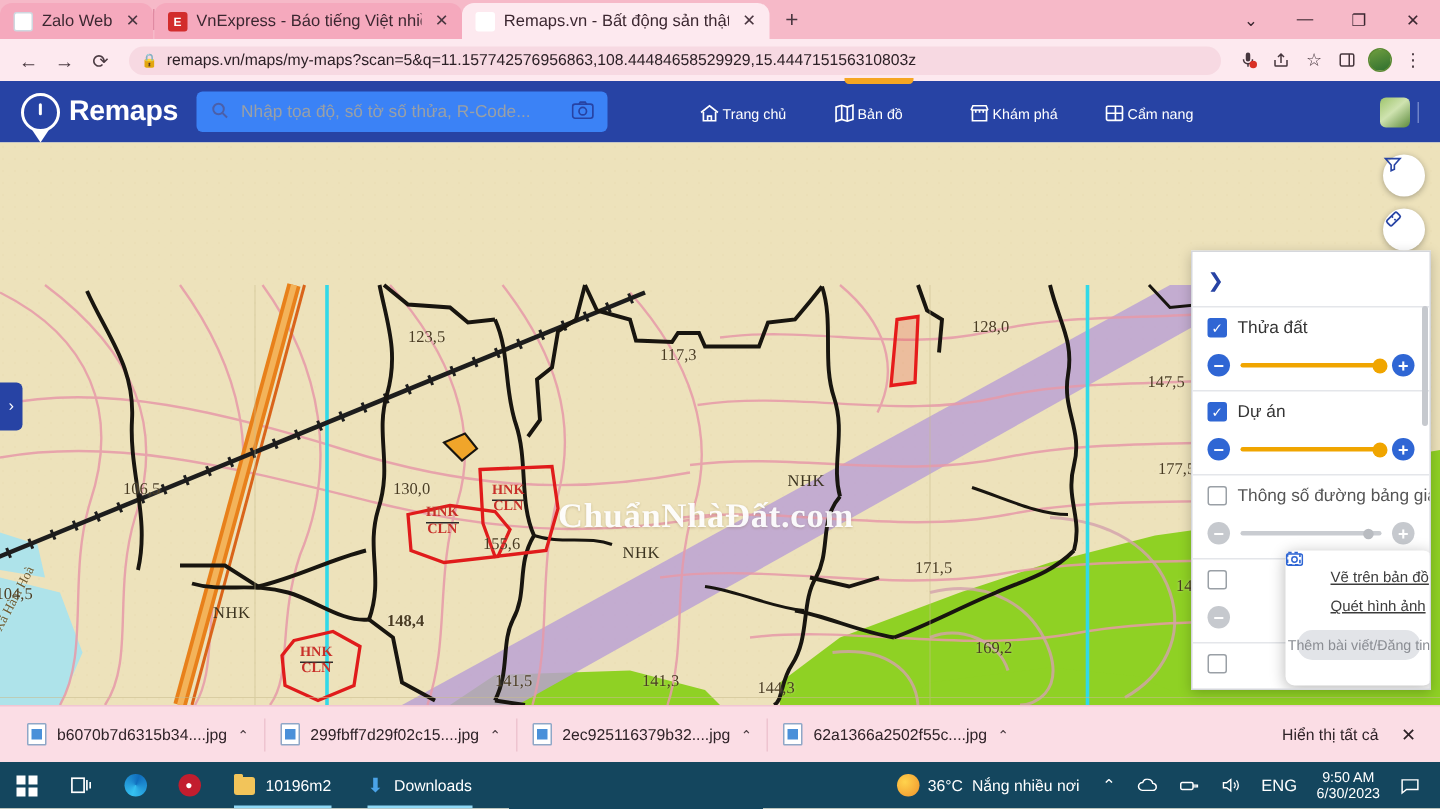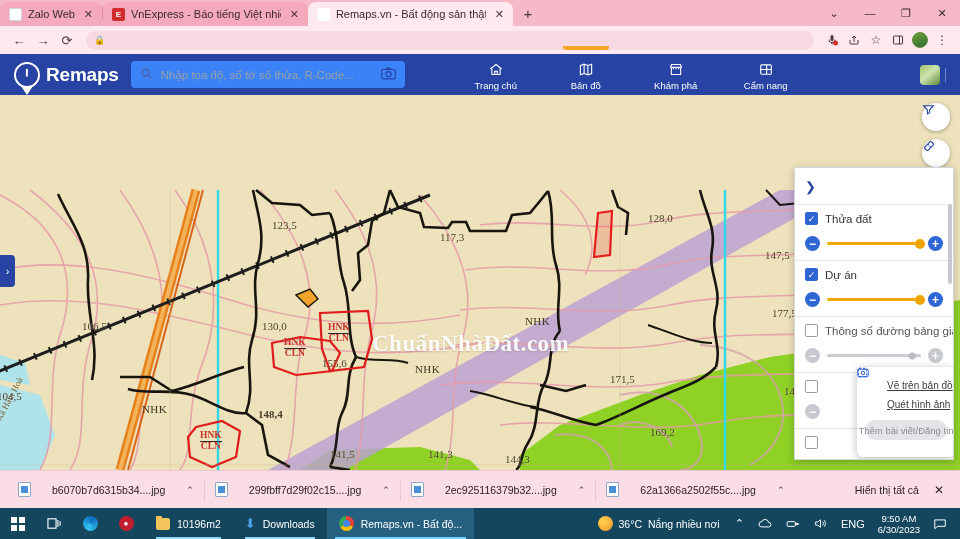--- a/index.html
+++ b/index.html
@@ -112,21 +112,21 @@
   .searchbar .s-ico { color:#4b5fa8; font-size:12px; flex:0 0 auto; }
   .searchbar input {
     flex:1; border:none; outline:none; font-size:11.5px; color:#333;
     font-family:"Liberation Sans", sans-serif; background:transparent; min-width:0;
   }
   .searchbar input::placeholder { color:#9aa0a6; }
   .cam-ico { color:#3a4a8f; font-size:13px; flex:0 0 auto; }
 
   .nav-items { margin-left:60px; display:flex; align-items:center; gap:28px; }
   .nav-item {
-    display:flex; flex-direction:column; align-items:center; gap:1px;
+    display:flex; flex-direction:row; align-items:center; gap:1px;
     color:#fff; position:relative; padding-top:3px; width:62px;
   }
   .nav-item .ni-ico { font-size:15px; line-height:15px; height:17px; }
   .nav-item .ni-lbl { font-size:9.5px; white-space:nowrap; }
   .nav-item.active:before {
     content:""; position:absolute; top:-13px; left:50%; transform:translateX(-50%);
     width:46px; height:4px; background:#f5a623; border-radius:0 0 3px 3px;
   }
   .header-avatar {
     margin-left:auto; display:flex; align-items:center; gap:5px;
@@ -227,21 +227,21 @@
     position:absolute; right:1px; top:36px; width:4px; height:80px;
     background:#c6c9ce; border-radius:2px;
   }
 
   
   .dlbar {
     position:absolute; left:0; top:470px; width:960px; height:38px;
     background:#fbdde5; display:flex; align-items:center; padding:0 8px;
     border-top:1px solid #f1c6d3;
   }
-  .dl-item { display:flex; align-items:center; gap:21px; padding:0 10px; height:38px; }
+  .dl-item { display:flex; align-items:center; gap:7px; padding:0 10px; height:38px; }
   .dl-fico {
     width:13px;height:15px;background:#fff;border:1px solid #8fa7c7;
     border-radius:1px; position:relative; flex:0 0 13px;
   }
   .dl-fico:after{
     content:""; position:absolute; left:2px; top:3px; right:2px; bottom:3px;
     background:#4a90d9;
   }
   .dl-name { font-size:10.5px; color:#2e2227; white-space:nowrap; }
   .dl-caret { font-size:9px; color:#4a3b41; }
@@ -343,20 +343,21 @@
       <div class="win-btn close-btn">✕</div>
     </div>
   </div>
 
   <div class="chrome-toolbar">
     <div class="nav-ico">←</div>
     <div class="nav-ico">→</div>
     <div class="nav-ico">⟳</div>
     <div class="omnibox">
       <span class="lock">🔒</span>
+      <span class="url">remaps.vn/maps/my-maps?scan=5&amp;q=11.157742576956863,108.44484658529929,15.444715156310803z</span>
     </div>
     <div class="tool-ico">
       <svg width="12" height="12" viewBox="0 0 24 24">
           <path fill="#46363d" d="M12 14a3 3 0 0 0 3-3V5a3 3 0 0 0-6 0v6a3 3 0 0 0 3 3zm5-3a5 5 0 0 1-10 0H5a7 7 0 0 0 6 6.9V21h2v-3.1A7 7 0 0 0 19 11z"></path>
           <circle cx="19" cy="18" r="5" fill="#d93025"></circle>
         </svg>
     </div>
     <div class="tool-ico">
       <svg width="12" height="12" viewBox="0 0 24 24" fill="none" stroke="#46363d" stroke-width="2">
           <path d="M4 12v7a1 1 0 0 0 1 1h14a1 1 0 0 0 1-1v-7"></path>
@@ -758,24 +759,20 @@
         <span class="rec-logo">●</span>
       </div>
     <div class="tb-task underline">
       <span class="folder-ico"></span>
       <span>10196m2</span>
     </div>
     <div class="tb-task underline">
       <span class="dl-arrow">⬇</span>
       <span>Downloads</span>
     </div>
-    <div class="tb-task active">
-      <span class="chrome-logo"></span>
-      <span>Remaps.vn - Bất độ...</span>
-    </div>
 
     <div class="tray">
       <div class="weather">
         <span class="sun"></span>
         <span>36°C</span>
         <span>Nắng nhiều nơi</span>
       </div>
       <div class="tray-ico">⌃</div>
       <div class="tray-ico">
         <svg width="14" height="10" viewBox="0 0 24 16" fill="none" stroke="#fff" stroke-width="1.7">

